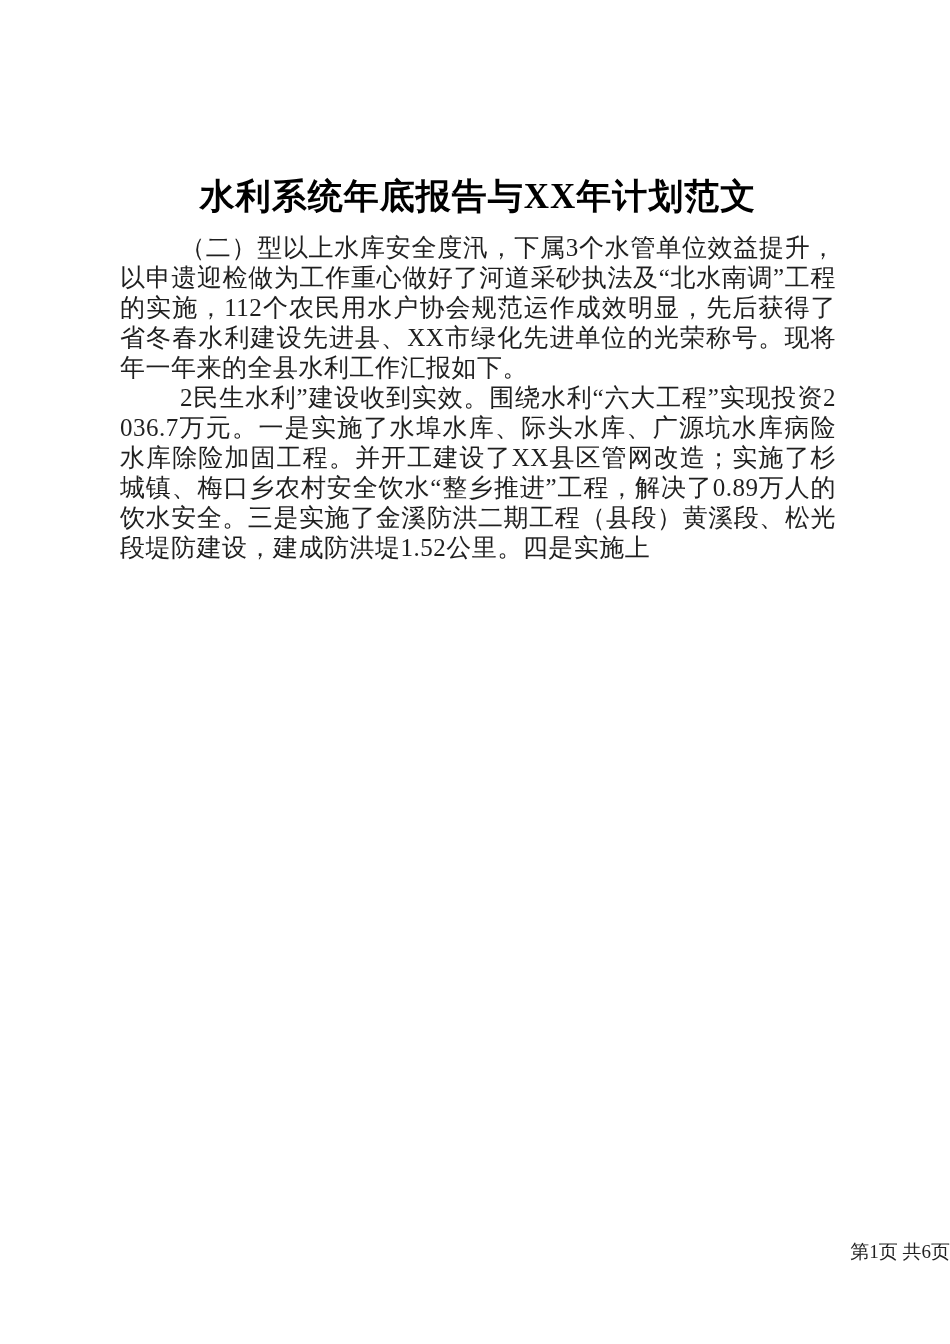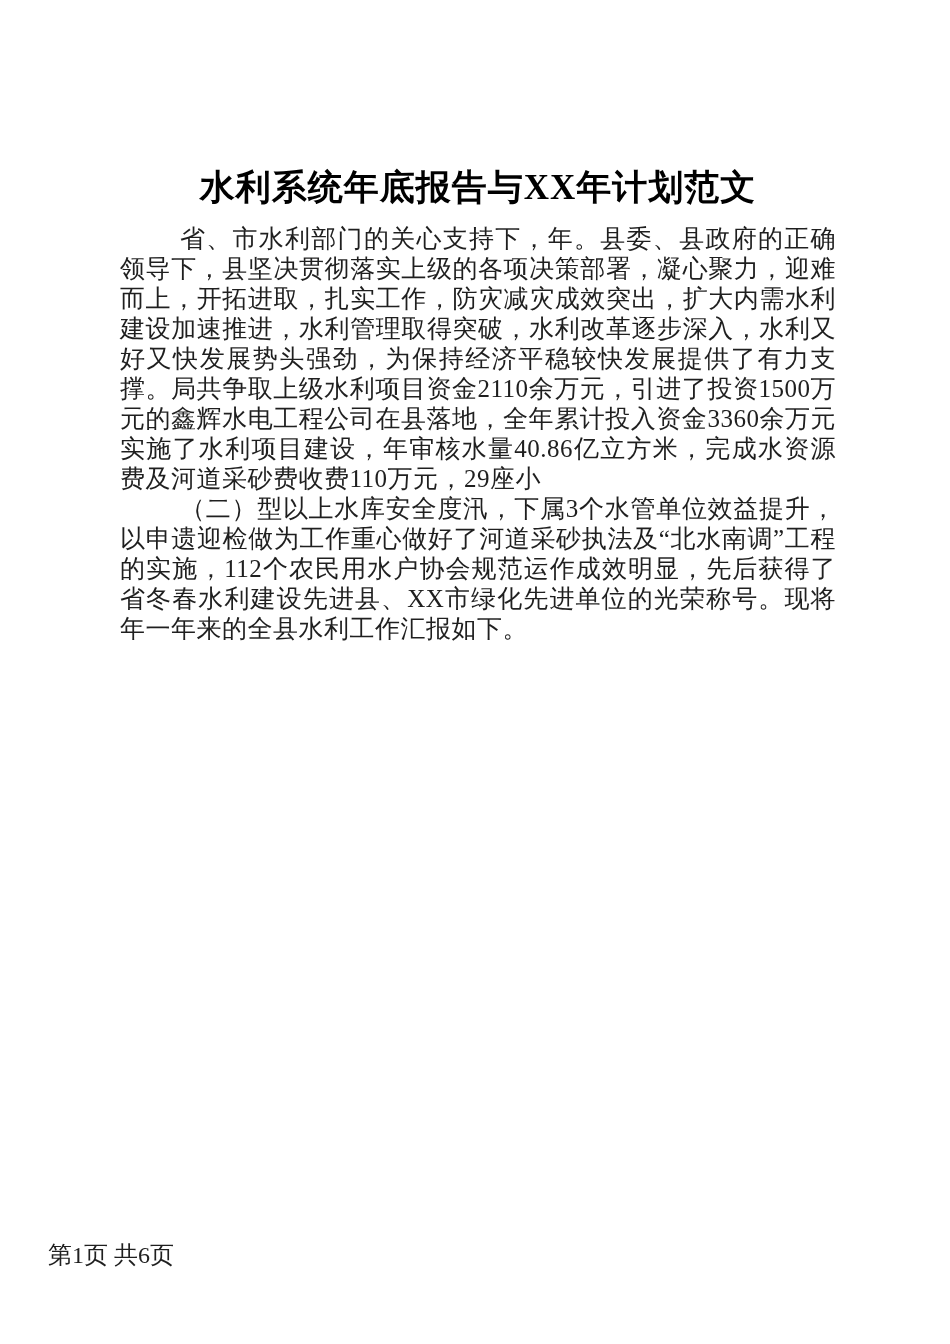--- a/index.html
+++ b/index.html
@@ -12,21 +12,21 @@
     width: 950px;
     height: 1344px;
     background: #ffffff;
     overflow: hidden;
     font-family: "Liberation Serif", "DejaVu Serif", serif;
     color: #1f1f1f;
   }
   .content {
     position: absolute;
     left: 120px;
-    top: 164px;
+    top: 173px;
     width: 716px;
   }
   .doc-title {
     margin: 0 0 12px 0;
     font-size: 35px;
     line-height: 48px;
     font-weight: 700;
     color: #000000;
     text-align: center;
     letter-spacing: 1px;
@@ -39,31 +39,31 @@
     text-justify: inter-character;
     text-indent: 60px;
     letter-spacing: 0.5px;
     word-break: break-all;
   }
   .page-footer {
     position: absolute;
     left: 0;
     top: 1239px;
     width: 100%;
-    text-align: left;
+    text-align: right;
     text-indent: 48px;
-    font-size: 24px;
+    font-size: 19px;
     color: #1f1f1f;
   }
 </style>
 </head>
 <body>
 
 <div class="page">
   <div class="content">
     <h1 class="doc-title">水利系统年底报告与XX年计划范文</h1>
-    <p class="para">省、市水利部门的关心支持下，年。县委、县政府的正确领导下，县坚决贯彻落实上级的各项决策部署，凝心聚力，迎难而上，开拓进取，扎实工作，防灾减灾成效突出，扩大内需水利建设加速推进，水利管理取得突破，水利改革逐步深入，水利又好又快发展势头强劲，为保持经济平稳较快发展提供了有力支撑。局共争取上级水利项目资金2110余万元，引进了投资1500万元的鑫辉水电工程公司在县落地，全年累计投入资金3360余万元实施了水利项目建设，年审核水量40.86亿立方米，完成水资源费及河道采砂费收费110万元，29座小</p>
     <p class="para">（二）型以上水库安全度汛，下属3个水管单位效益提升，以申遗迎检做为工作重心做好了河道采砂执法及“北水南调”工程的实施，112个农民用水户协会规范运作成效明显，先后获得了省冬春水利建设先进县、XX市绿化先进单位的光荣称号。现将年一年来的全县水利工作汇报如下。</p>
+    <p class="para">2民生水利”建设收到实效。围绕水利“六大工程”实现投资2036.7万元。一是实施了水埠水库、际头水库、广源坑水库病险水库除险加固工程。并开工建设了XX县区管网改造；实施了杉城镇、梅口乡农村安全饮水“整乡推进”工程，解决了0.89万人的饮水安全。三是实施了金溪防洪二期工程（县段）黄溪段、松光段堤防建设，建成防洪堤1.52公里。四是实施上</p>
   </div>
   <div class="page-footer">
     <span>第1页 共6页</span>
   </div>
 </div>
 
 </body></html>

